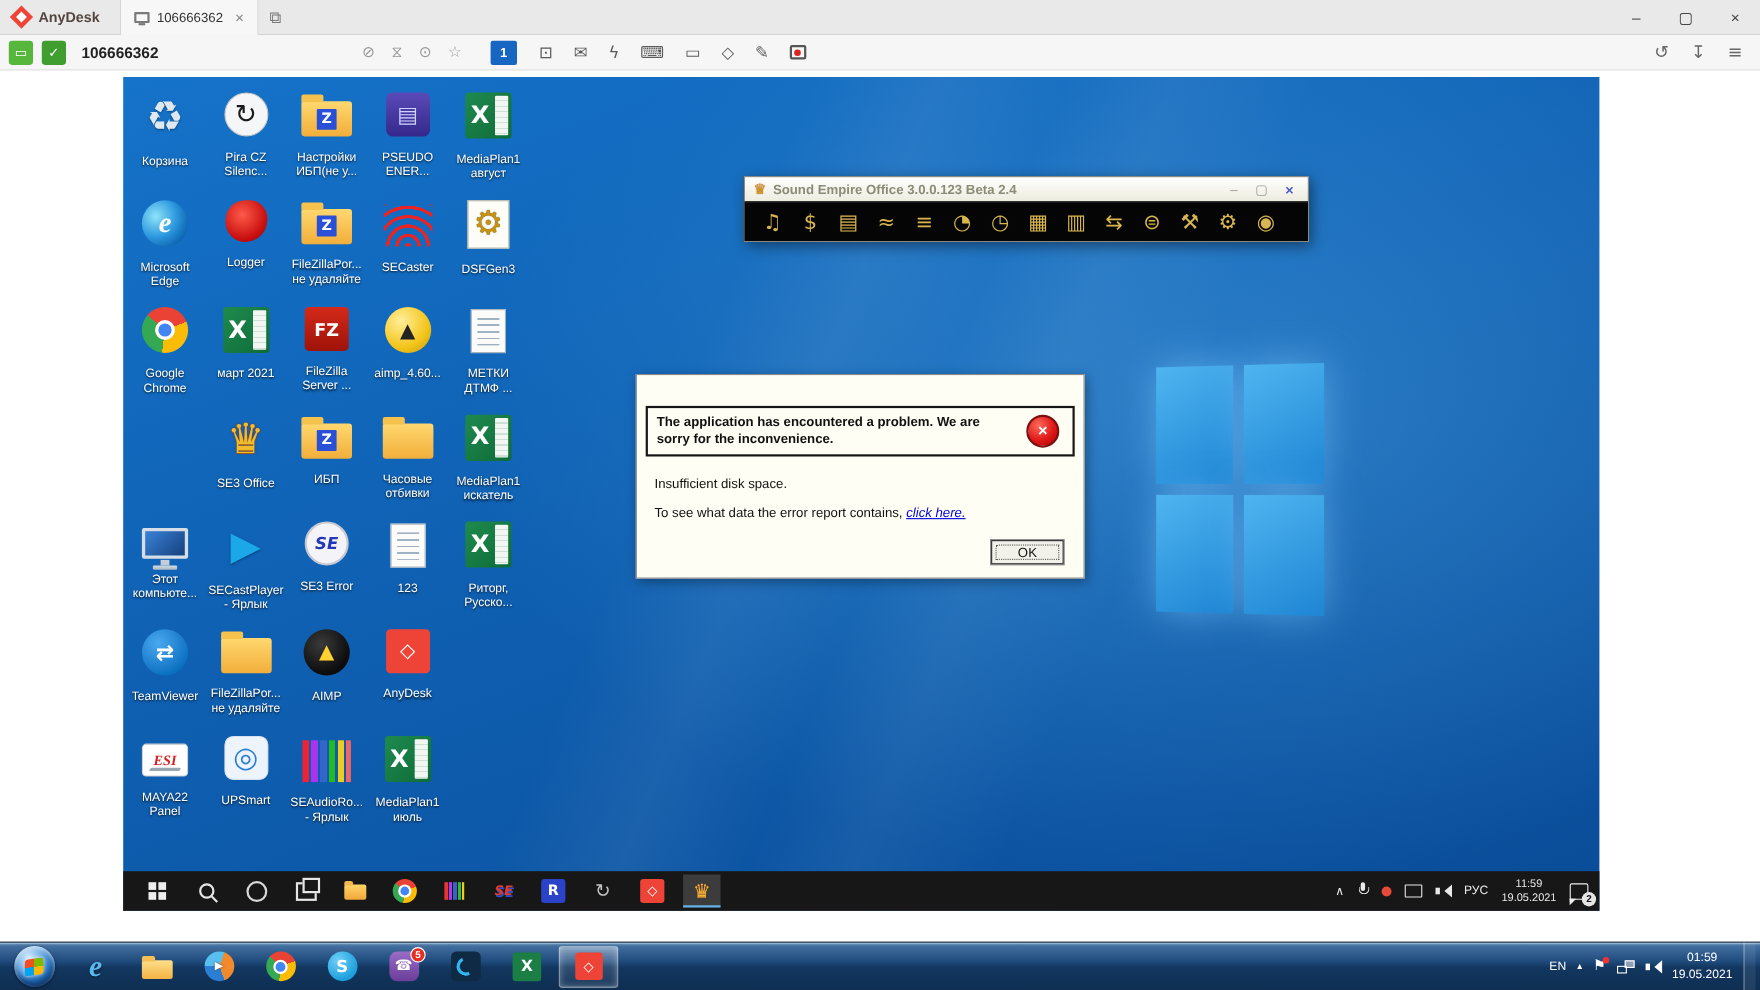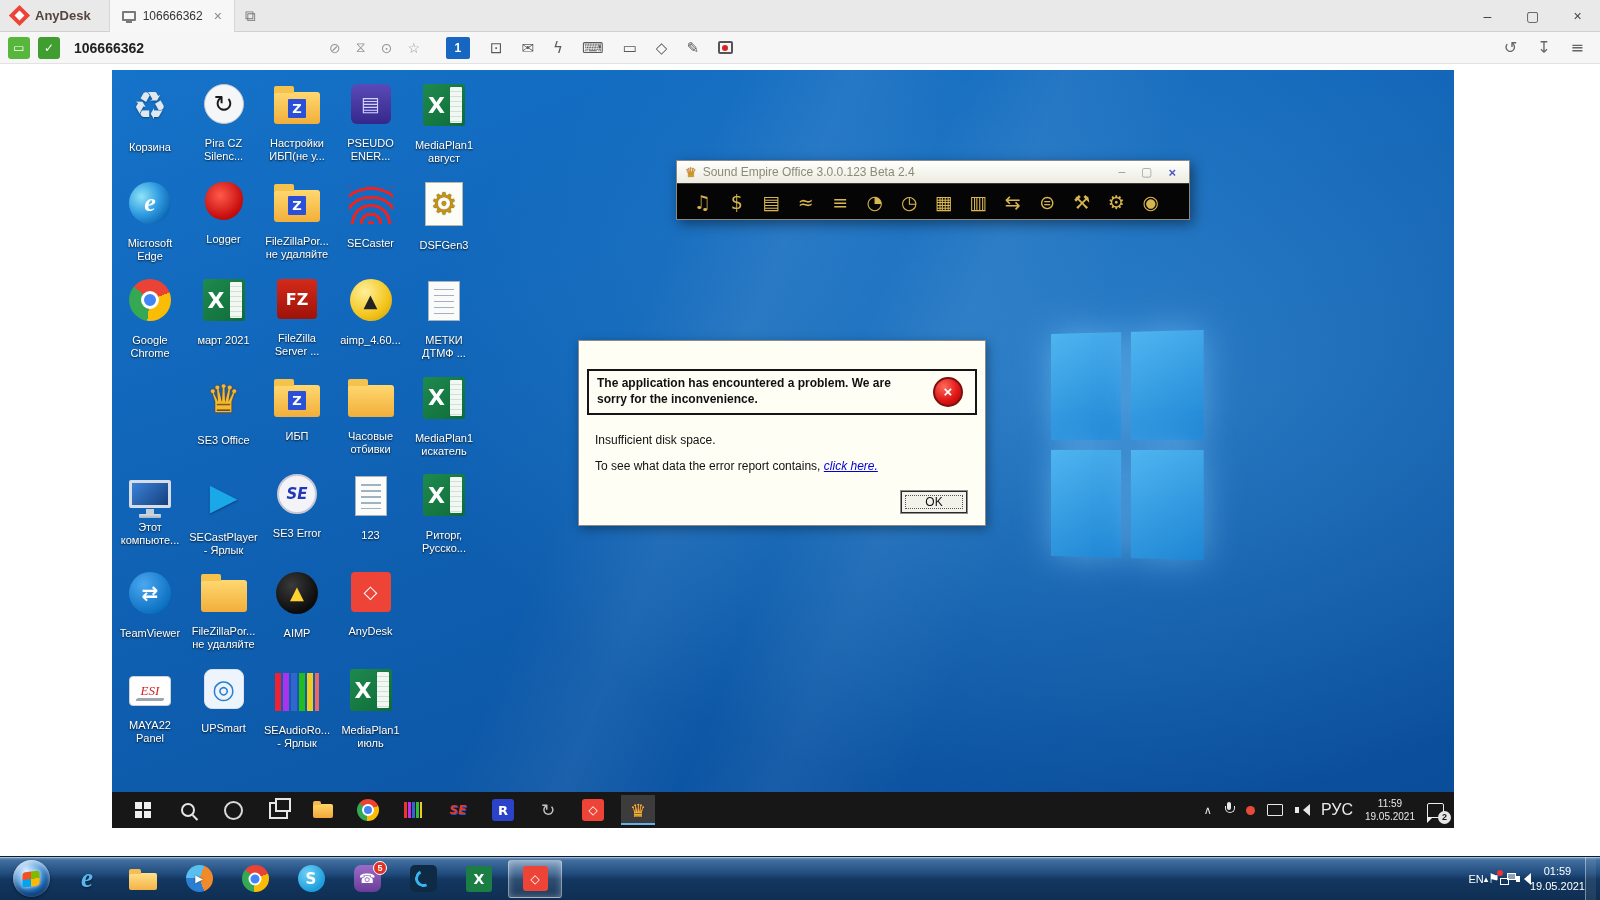--- a/index.html
+++ b/index.html
@@ -108,35 +108,35 @@
   .ic-se3 .di-text { font-weight:bold; font-style:italic; font-size:15px; color:#2338b8; }
   .ic-teamviewer { width:42px; height:42px; border-radius:21px;
     background:radial-gradient(circle at 35% 30%, #4aa8f0, #0b6fc0 75%); }
   .ic-teamviewer .di-glyph { color:#fff; font-size:20px; font-weight:bold; }
   .ic-aimp { width:42px; height:42px; border-radius:50%;
     background:radial-gradient(circle at 38% 32%, #3a3a3a, #0c0c0c 70%); }
   .ic-aimp .di-glyph { color:#ffd232; font-size:18px; }
   .ic-anydesk { width:40px; height:40px; border-radius:4px; background:var(--anydesk-red,#ee4438); }
   .ic-anydesk .di-glyph { color:#fff; font-size:18px; font-weight:bold; }
   .ic-esi { width:42px; height:30px; margin:7px auto 7px; background:#fff; border-radius:4px; border:1px solid #d0d0d0; }
-  .ic-esi .di-text { font-weight:normal; font-style:italic; font-size:13px; color:#d42222; font-family:"Liberation Serif",serif; }
+  .ic-esi .di-text { font-weight:bold; font-style:italic; font-size:13px; color:#d42222; font-family:"Liberation Serif",serif; }
   .ic-esi::after { content:""; position:absolute; bottom:4px; left:6px; right:6px; height:3px;
     background:#9aa6b2; border-radius:2px; transform:skewX(-30deg); }
   .ic-upsmart { width:40px; height:40px; border-radius:8px; background:#eef4fc; border:1px solid #d8e2ee; }
   .ic-upsmart .di-glyph { color:#2a7fd4; font-size:26px; }
   .ic-eq { width:44px; height:38px; margin-top:4px;
     background:linear-gradient(90deg,#e23 0 6px,rgba(0,0,0,0) 6px 8px,#a3e 8px 14px,rgba(0,0,0,0) 14px 16px,#36c 16px 22px,rgba(0,0,0,0) 22px 24px,#2b2 24px 30px,rgba(0,0,0,0) 30px 32px,#ec2 32px 38px,rgba(0,0,0,0) 38px 40px,#e66 40px 44px); }
 
   
   .se-window { position:absolute; left:564px; top:90px; width:514px; background:#000;
     border:1px solid #8a8a82; box-shadow:3px 4px 12px rgba(0,0,0,.45); z-index:20; }
   .se-titlebar { height:22px; background:linear-gradient(#ffffff,#ececdf); display:flex; align-items:center;
     padding:0 8px; gap:6px; }
   .se-crown { color:#d4a017; font-size:13px; text-shadow:0 0 1px #922; font-family:"DejaVu Sans",sans-serif; }
-  .se-title { font-size:12px; color:#8b8b76; flex:1; white-space:nowrap; overflow:hidden; }
+  .se-title { font-size:12px; color:#8b8b76; flex:1; white-space:nowrap; overflow:hidden;font-weight:bold; }
   .se-ctl { color:#9a9a9a; font-size:12px; padding:0 5px; }
   .se-close { color:#4a55c8; font-weight:bold; font-size:13px; }
   .se-toolbar { height:36px; background:#050505; border-top:1px solid #3a3a3a; display:flex;
     align-items:center; padding:0 8px; }
   .se-tbi { width:34.5px; text-align:center; color:#d7b54f; font-size:19px; font-family:"DejaVu Sans",sans-serif; }
   .se-status { height:25px; background:#000; color:#fff; font-size:15px; display:flex; align-items:center;
     padding:0 8px; border-top:1px solid #2a2a2a; }
 
   
   .err-dialog { position:absolute; left:466px; top:270px; width:408px; height:186px; background:#fffef4;
@@ -205,21 +205,21 @@
   .tr-mic { width:10px; height:16px; position:relative; display:block; }
   .tr-mic::before { content:""; position:absolute; left:3px; top:0; width:4px; height:8px; background:#e8e8e8; border-radius:2px; }
   .tr-mic::after { content:""; position:absolute; left:1px; top:4px; width:8px; height:6px;
     border:1.5px solid #e8e8e8; border-top:none; border-radius:0 0 5px 5px; }
   .tr-dot { width:9px; height:9px; border-radius:50%; background:#e84a3a; display:block; }
   .tr-disp { width:16px; height:12px; border:1.5px solid #e8e8e8; border-radius:1px; display:block; }
   .tr-spk { width:14px; height:14px; position:relative; display:block; }
   .tr-spk::before { content:""; position:absolute; left:0; top:4px; width:4px; height:6px; background:#e8e8e8; }
   .tr-spk::after { content:""; position:absolute; left:2px; top:1px; width:0; height:0;
     border:6px solid rgba(0,0,0,0); border-right:7px solid #e8e8e8; }
-  .tr-lang { font-size:16px; }
+  .tr-lang { font-size:11px; }
   .tb-clock { font-size:10px; line-height:1.35; text-align:center; }
   .tb-notif { position:relative; width:17px; height:15px; border:1.5px solid #eee; border-radius:2px 2px 2px 0; display:block; }
   .tb-notif::before { content:""; position:absolute; left:-1px; bottom:-6px;
     border:3px solid rgba(0,0,0,0); border-top-color:#eee; border-left-color:#eee; }
   .tb-badge { position:absolute; right:-8px; bottom:-7px; width:13px; height:13px; border-radius:50%;
     background:#e6e6e6; color:#151515; font-weight:bold; font-size:9px; line-height:13px; text-align:center; }
 
   
   .host-taskbar { position:absolute; left:0; bottom:0; width:100%; height:44px; z-index:50;
     background:linear-gradient(#7fa2c4 0%, #426f9f 7%, #1f4a7c 40%, #133760 52%, #0f2e52 100%);
@@ -262,21 +262,21 @@
   .k-swoosh::before { content:""; position:absolute; inset:5px; border:3px solid rgba(0,0,0,0);
     border-left-color:#35b6f0; border-bottom-color:#35b6f0; border-radius:50%; transform:rotate(20deg); }
   .k-excel-host { width:26px; height:26px; background:#1a7e45; border-radius:3px; }
   .k-excel-host .ht-glyph { color:#fff; font-weight:bold; font-size:14px; }
   .k-ad-host { width:25px; height:25px; background:var(--anydesk-red,#ee4438); border-radius:3px; }
   .k-ad-host .ht-glyph { color:#fff; font-size:12px; }
   .badge { position:absolute; top:1px; right:7px; min-width:14px; height:14px; border-radius:8px;
     background:#e33025; border:1px solid #fff; color:#fff; font-weight:bold; font-size:9px;
     line-height:12px; text-align:center; padding:0 2px; z-index:2; }
 
-  .ht-tray { margin-left:auto; display:flex; align-items:center; color:#fff; font-size:11px;
+  .ht-tray { margin-left:auto; display:flex; align-items:center; gap:10px; color:#fff; font-size:11px;
     padding-right:4px; height:100%; }
   .ht-lang { font-size:11px; }
   .ht-chev { font-size:9px; font-family:"DejaVu Sans",sans-serif; }
   .ht-flag { position:relative; font-size:13px; font-family:"DejaVu Sans",sans-serif; }
   .ht-flag::after { content:""; position:absolute; right:-3px; top:-1px; width:6px; height:6px;
     border-radius:50%; background:#e33; }
   .tr-net { width:16px; height:12px; position:relative; display:block; }
   .tr-net::before { content:""; position:absolute; left:0; bottom:0; width:7px; height:5px; border:1.5px solid #fff; }
   .tr-net::after { content:""; position:absolute; right:0; top:0; width:7px; height:5px;
     border:1.5px solid #fff; background:rgba(255,255,255,.5); }

